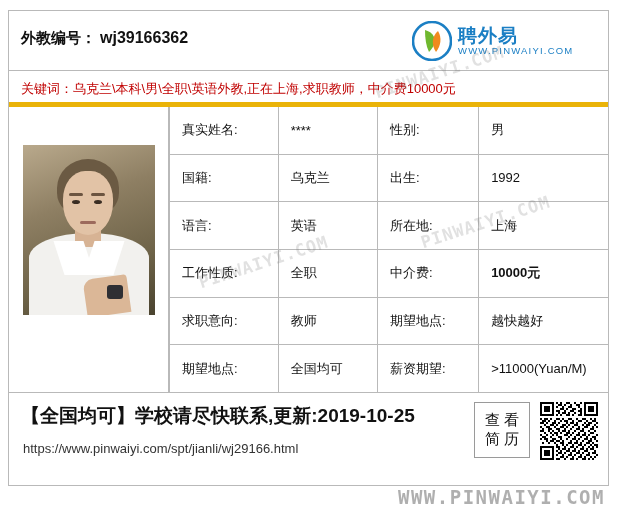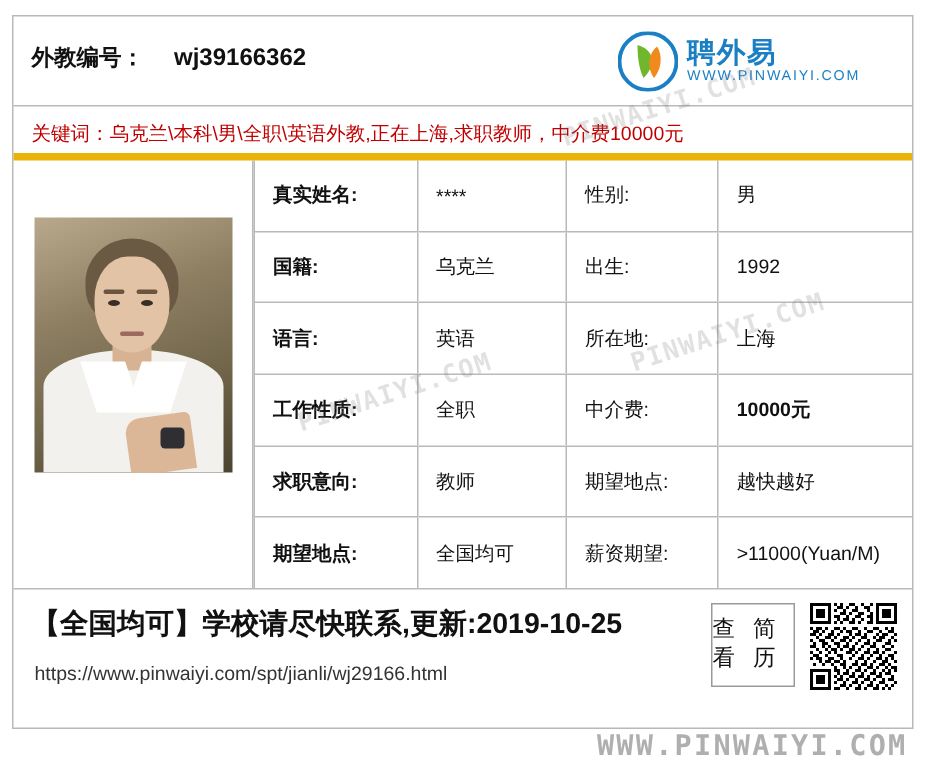--- a/index.html
+++ b/index.html
@@ -39,21 +39,21 @@
     top: 18px;
     font-size: 15px;
     color: #111;
   }
   .teacher-no .label {
     font-weight: bold;
   }
   .teacher-no .value {
     font-weight: bold;
     font-size: 16px;
-    margin-left: 20px;
+    margin-left: 4px;
   }
 
   .logo {
     position: absolute;
     right: 6px;
     top: 6px;
     width: 190px;
     height: 48px;
     display: flex;
     align-items: center;
@@ -200,21 +200,21 @@
     border: 1px solid #b9b9b9;
     border-top: 0;
     border-right: 0;
     height: 40.5px;
     padding: 0 0 0 12px;
     font-size: 13px;
     color: #111;
     vertical-align: middle;
   }
   table.info tr:first-child td { border-top: 0; }
-  table.info td.lbl { width: 100px; font-weight: bold; }
+  table.info td.lbl { width: 100px; }
   table.info td.val { width: 90px; }
   table.info td.lbl2 { width: 92px; }
   table.info td.val2 { width: 118px; }
   td.strong { font-weight: bold; font-size: 14px; }
   table.info tr:last-child td { border-bottom: 0; margin-left: 35px; }
 
   
   .footer {
     position: relative;
     height: 93px;
@@ -238,21 +238,21 @@
   }
   .view-btn {
     position: absolute;
     right: 78px;
     top: 9px;
     width: 56px;
     height: 56px;
     border: 1px solid #9a9a9a;
     box-sizing: border-box;
     display: flex;
-    flex-direction: row;
+    flex-direction: column;
     align-items: center;
     justify-content: center;
     font-size: 15px;
     line-height: 1.25;
     color: #111;
     background: #fff;
   }
   .qr {
     position: absolute;
     right: 10px;

